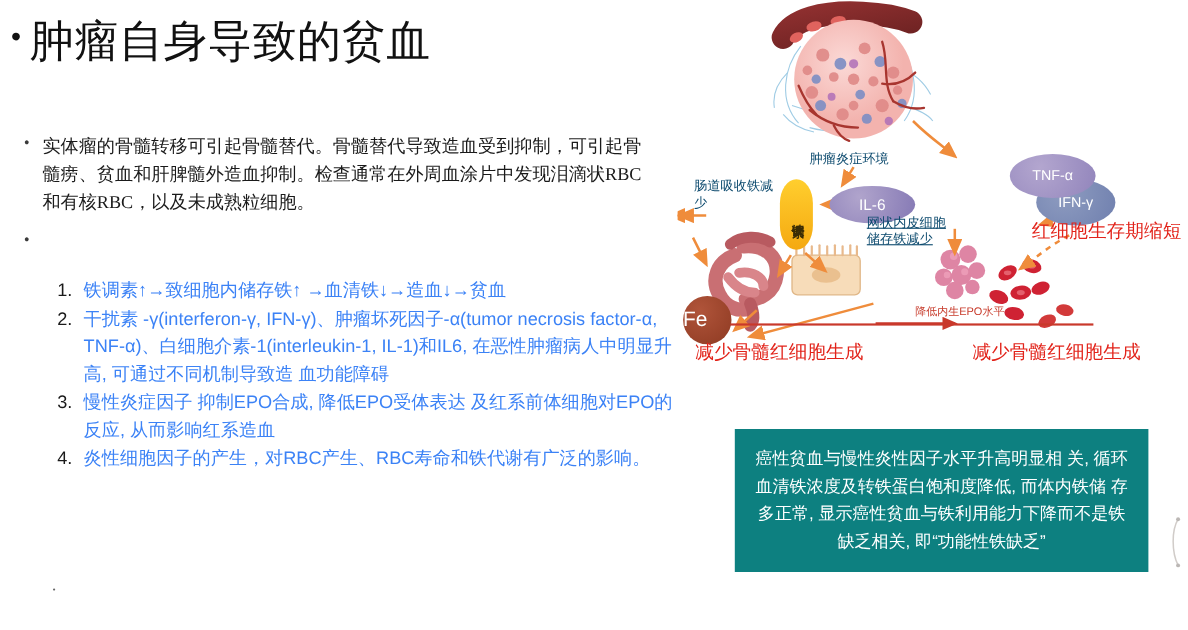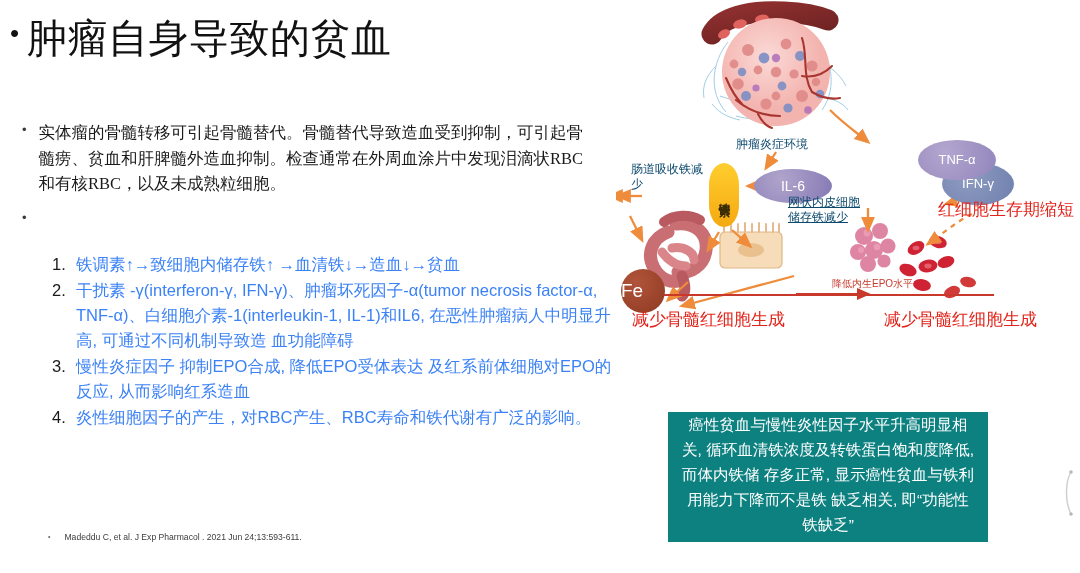--- a/index.html
+++ b/index.html
@@ -68,23 +68,23 @@
   .ol-res{left:172px;top:195px;width:80px;text-decoration:underline;}
   .ol-epo{left:175px;top:278px;width:90px;font-size:10px;color:#c73a2a;padding-left:41px;}
 
   
   .rlabel{position:absolute;color:#e2231a;line-height:1.18;}
   .rl-surv{left:322px;top:200px;width:145px;font-size:17px;}
   .rl-ironres{left:16px;top:310px;width:200px;font-size:17px;}
   .rl-marrow{left:228px;top:310px;width:215px;font-size:17px;margin-left:40px;}
 
   
-  .tealbox{position:absolute;left:52px;top:390px;width:320px;height:130px;
-           background:#0d8080;display:flex;justify-content:center;
-           padding:0 14px;box-sizing:border-box;margin-top:22px;}
+  .tealbox{position:absolute;left:52px;top:390px;width:376px;height:130px;
+           background:#0d8080;display:flex;align-items:center;justify-content:center;
+           padding:0 14px;box-sizing:border-box;}
   .tealbox p{margin:0;color:#fff;font-size:15.5px;line-height:1.62;text-align:center;}
 
   
   .redline{position:absolute;left:48px;top:294px;width:330px;height:1.6px;background:#c9392b;}
 
   svg.overlay{position:absolute;left:0;top:0;width:464px;height:573px;pointer-events:none;}
   .edge-artifact{position:absolute;left:1063px;top:470px;width:12px;height:46px;opacity:.45;}
 </style>
 </head>
 <body>
@@ -120,21 +120,20 @@
     </div>
     <div class="num-item">
       <span class="num-idx">4.</span>
       <span class="num-body">炎性细胞因子的产生，对RBC产生、RBC寿命和铁代谢有广泛的影响。</span>
     </div>
   </div>
 
   <div class="refs">
     <div class="ref-row">
       <span class="ref-dot">•</span>
-      <span class="ref-text">Madeddu C, et al. J Exp Pharmacol . 2021 Jun 24;13:593-611.</span>
     </div>
   </div>
 
   <div class="diagram">
 
     <svg class="overlay" viewBox="0 0 464 573">
       <defs>
         <marker id="ar-o" markerWidth="7" markerHeight="7" refX="5.6" refY="3" orient="auto">
           <path d="M0,0 L7,3 L0,6 z" fill="#ef8c3b"></path>
         </marker>

